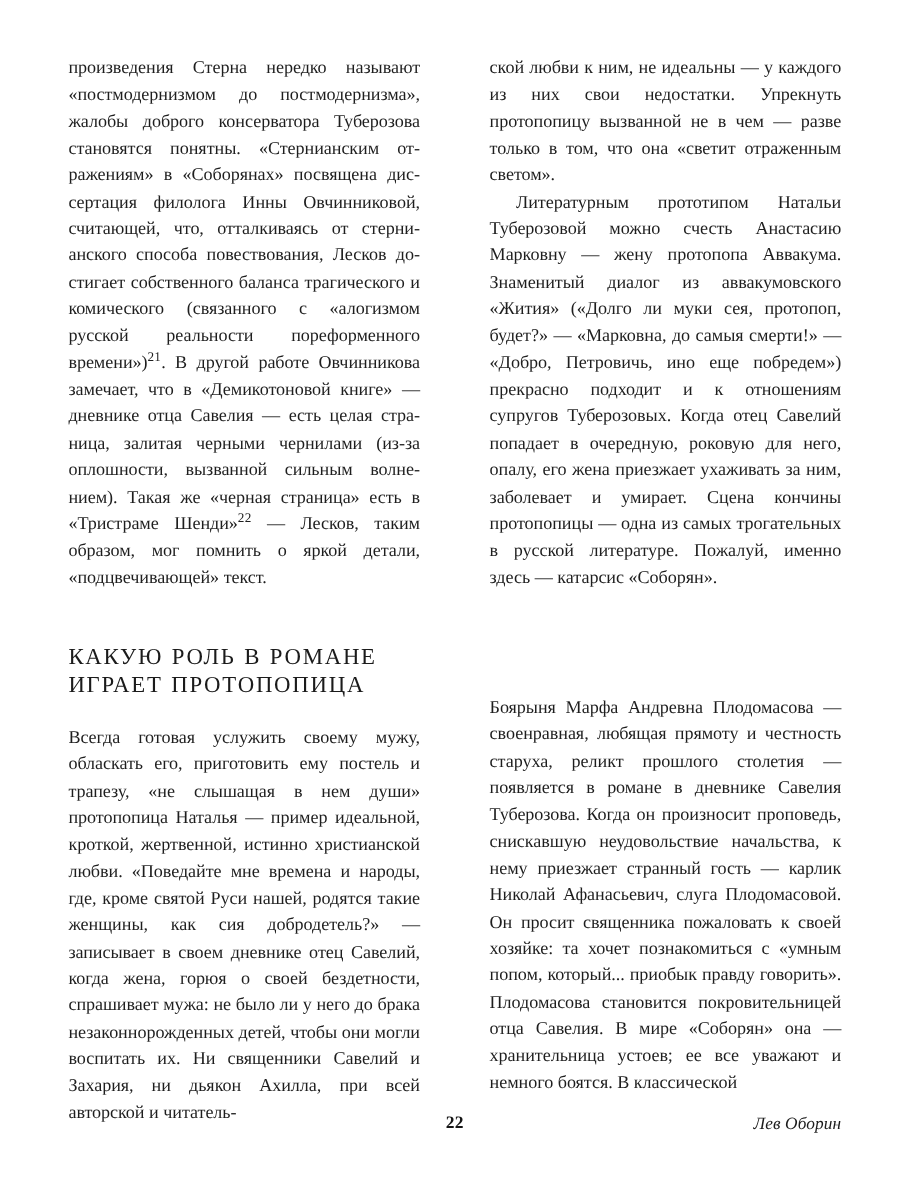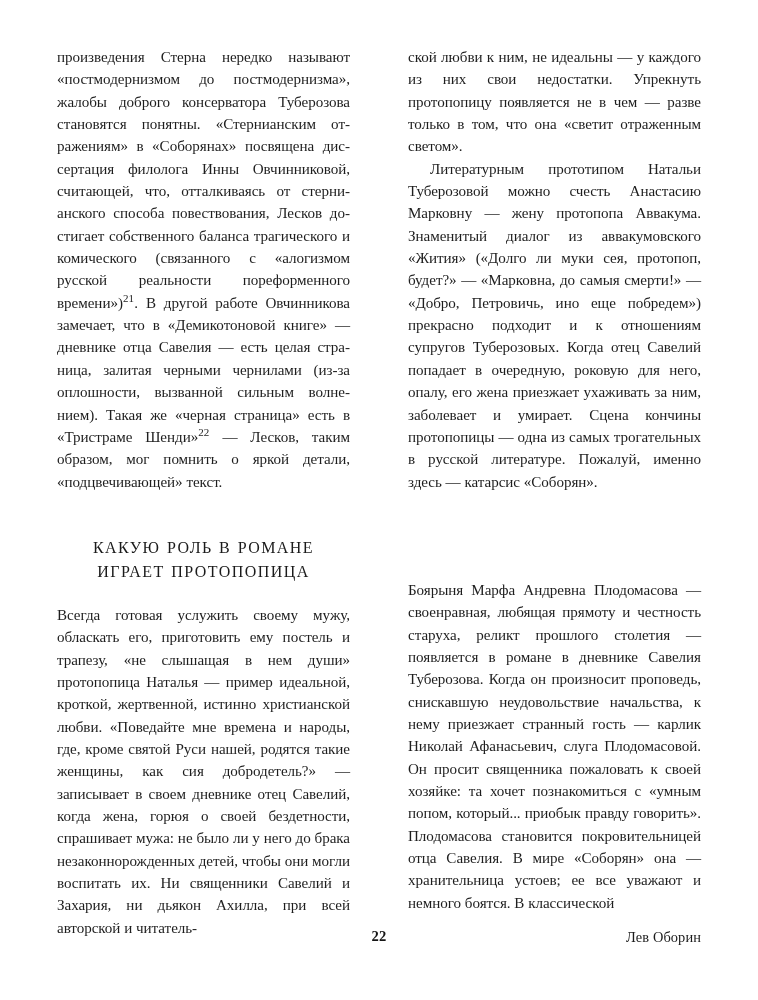--- a/index.html
+++ b/index.html
@@ -53,23 +53,22 @@
   }
   .sup {
     font-size: 11px;
     vertical-align: super;
     line-height: 0;
     letter-spacing: 0.2px;
   }
   h2.section-heading {
     margin: 0;
     font-weight: normal;
-    font-size: 16px;
+    font-size: 19px;
     line-height: 24.5px;
-    text-align: center;
     letter-spacing: 1.45px;
     color: #1b1b1b;
     text-transform: uppercase;
     word-spacing: 1px;
   }
   .heading-block {
     padding-top: 0;
   }
   .gap-before-heading-left { height: 43px; }
   .gap-after-heading-left { height: 19px; }
@@ -91,20 +90,21 @@
     text-align: center;
     font-size: 14.6px;
     font-weight: bold;
     color: #151515;
     letter-spacing: 0.3px;
   }
   .running-author {
     position: absolute;
     right: 0;
     top: 1px;
+    font-style: italic;
     font-size: 14.4px;
     color: #1b1b1b;
     letter-spacing: 0.1px;
     white-space: nowrap;
   }
 </style>
 </head>
 <body>
 
 <div class="page">
@@ -123,21 +123,21 @@
       </div>
 
       <div class="gap-after-heading-left"></div>
 
       <p class="body">Всегда готовая услужить своему мужу, обласкать его, приготовить ему постель и трапезу, «не слышащая в нем души» протопопица Наталья — пример идеаль­ной, кроткой, жертвенной, истинно хри­стианской любви. «Поведайте мне времена и народы, где, кроме святой Руси нашей, родятся такие женщины, как сия доброде­тель?» — записывает в своем дневнике отец Савелий, когда жена, горюя о своей бездетности, спрашивает мужа: не было ли у него до брака незаконнорожденных де­тей, чтобы они могли воспитать их. Ни свя­щенники Савелий и Захария, ни дьякон Ахилла, при всей авторской и читатель-</p>
 
     </div>
 
     <div class="column">
 
-      <p class="body">ской любви к ним, не идеальны — у каж­дого из них свои недостатки. Упрекнуть протопопицу появляется не в чем — разве только в том, что она «светит отраженным светом».</p>
+      <p class="body">ской любви к ним, не идеальны — у каж­дого из них свои недостатки. Упрекнуть протопопицу вызванной не в чем — разве только в том, что она «светит отраженным светом».</p>
 
       <p class="body indent">Литературным прототипом Натальи Туберозовой можно счесть Анастасию Марковну — жену протопопа Аввакума. Знаменитый диалог из аввакумовского «Жития» («Долго ли муки сея, прото­поп, будет?» — «Марковна, до самыя смерти!» — «Добро, Петровичь, ино еще побредем») прекрасно подходит и к отно­шениям супругов Туберозовых. Когда отец Савелий попадает в очередную, роковую для него, опалу, его жена приезжает ухажи­вать за ним, заболевает и умирает. Сцена кончины протопопицы — одна из самых трогательных в русской литературе. Пожа­луй, именно здесь — катарсис «Соборян».</p>
 
       <div class="gap-before-heading-right"></div>
 
 
       <div class="gap-after-heading-right"></div>
 
       <p class="body">Боярыня Марфа Андревна Плодома­сова — своенравная, любящая прямоту и честность старуха, реликт прошлого столетия — появляется в романе в днев­нике Савелия Туберозова. Когда он про­износит проповедь, снискавшую неудо­вольствие начальства, к нему приезжает странный гость — карлик Николай Афа­насьевич, слуга Плодомасовой. Он про­сит священника пожаловать к своей хо­зяйке: та хочет познакомиться с «умным попом, который... приобык правду гово­рить». Плодомасова становится покрови­тельницей отца Савелия. В мире «Собо­рян» она — хранительница устоев; ее все уважают и немного боятся. В классической</p>
 

